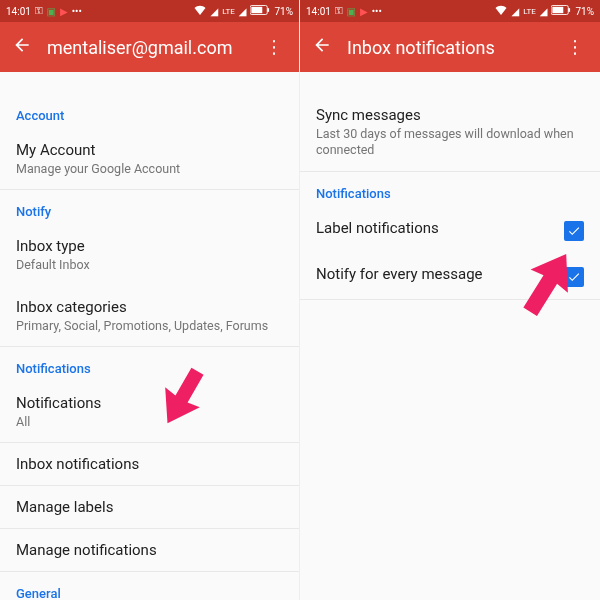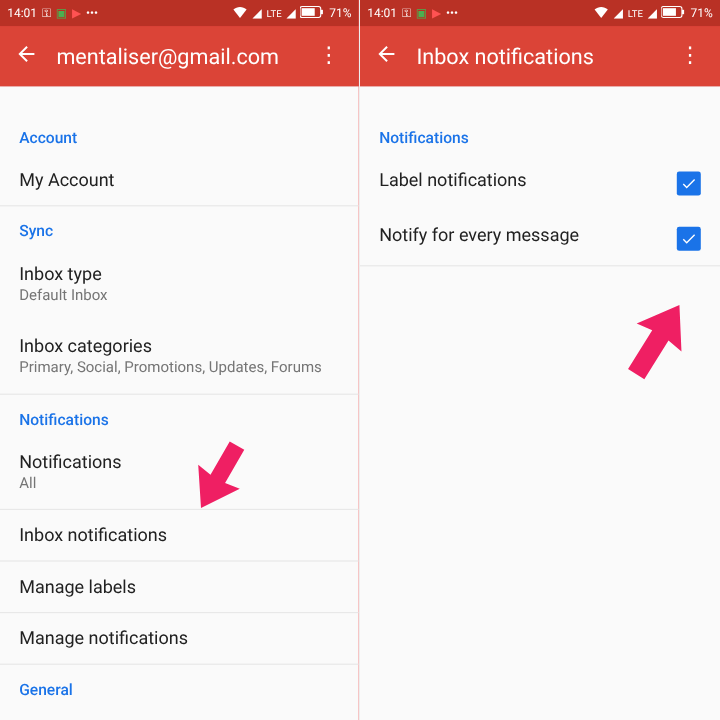--- a/index.html
+++ b/index.html
@@ -4,21 +4,21 @@
 <style>
   * { box-sizing: border-box; margin: 0; padding: 0; }
   body {
     font-family: Roboto, -apple-system, Arial, sans-serif;
     background: #fff;
     width: 600px; height: 600px;
     overflow: hidden;
     position: relative;
   }
   .container { display: flex; width: 600px; height: 600px; }
-  .phone { width: 300px; height: 600px; background: #ef4444; position: relative; overflow: hidden; border-right: 1px solid #eee; }
+  .phone { width: 300px; height: 600px; background: #a16207; position: relative; overflow: hidden; border-right: 1px solid #eee; }
   .phone:last-child { border-right: none; }
 
   .statusbar {
     height: 22px;
     background: #b93125;
     color: #fff;
     display: flex;
     align-items: center;
     font-size: 10px;
     padding: 0 6px;
@@ -116,23 +116,24 @@
           </svg>
       </span>
       <span class="title">mentaliser@gmail.com</span>
       <span class="overflow">⋮</span>
     </div>
 
     <div class="content">
       <div class="section-header">Account</div>
       <div class="row">
         <div class="primary">My Account</div>
-      </div>
-
-      <div class="section-header">Sync</div>
+        <div class="secondary">Manage your Google Account</div>
+      </div>
+
+      <div class="section-header">Notify</div>
       <div class="row no-border">
         <div class="primary">Inbox type</div>
         <div class="secondary">Default Inbox</div>
       </div>
       <div class="row">
         <div class="primary">Inbox categories</div>
         <div class="secondary">Primary, Social, Promotions, Updates, Forums</div>
       </div>
 
       <div class="section-header">Notifications</div>
@@ -192,20 +193,24 @@
       <span>
         <svg width="20" height="20" viewBox="0 0 24 24">
             <path fill="#fff" d="M20 11H7.8l5.6-5.6L12 4l-8 8 8 8 1.4-1.4L7.8 13H20z"></path>
           </svg>
       </span>
       <span class="title">Inbox notifications</span>
       <span class="overflow">⋮</span>
     </div>
 
     <div class="content">
+      <div class="row">
+        <div class="primary">Sync messages</div>
+        <div class="secondary">Last 30 days of messages will download when connected</div>
+      </div>
 
       <div class="section-header">Notifications</div>
 
       <div class="row row-check no-border">
         <div class="textcol">
           <div class="primary">Label notifications</div>
         </div>
         <div class="checkbox">
           <svg width="14" height="14" viewBox="0 0 24 24">
               <path fill="#fff" d="M9 16.2 4.8 12l-1.4 1.4L9 19 21 7l-1.4-1.4z"></path>

